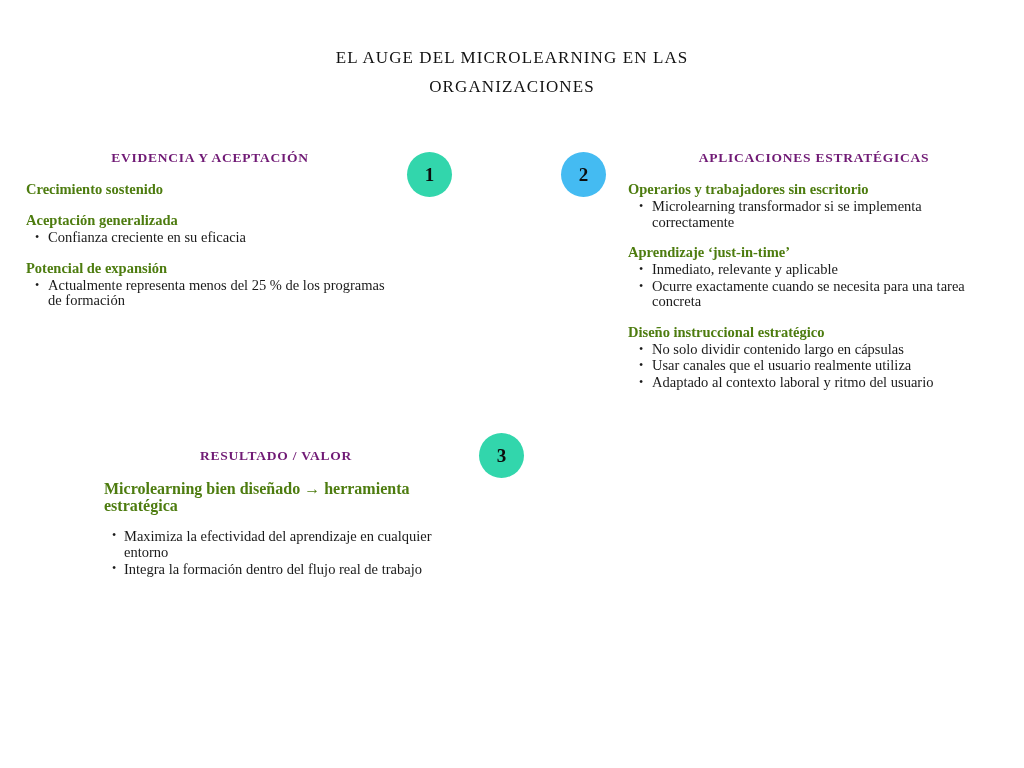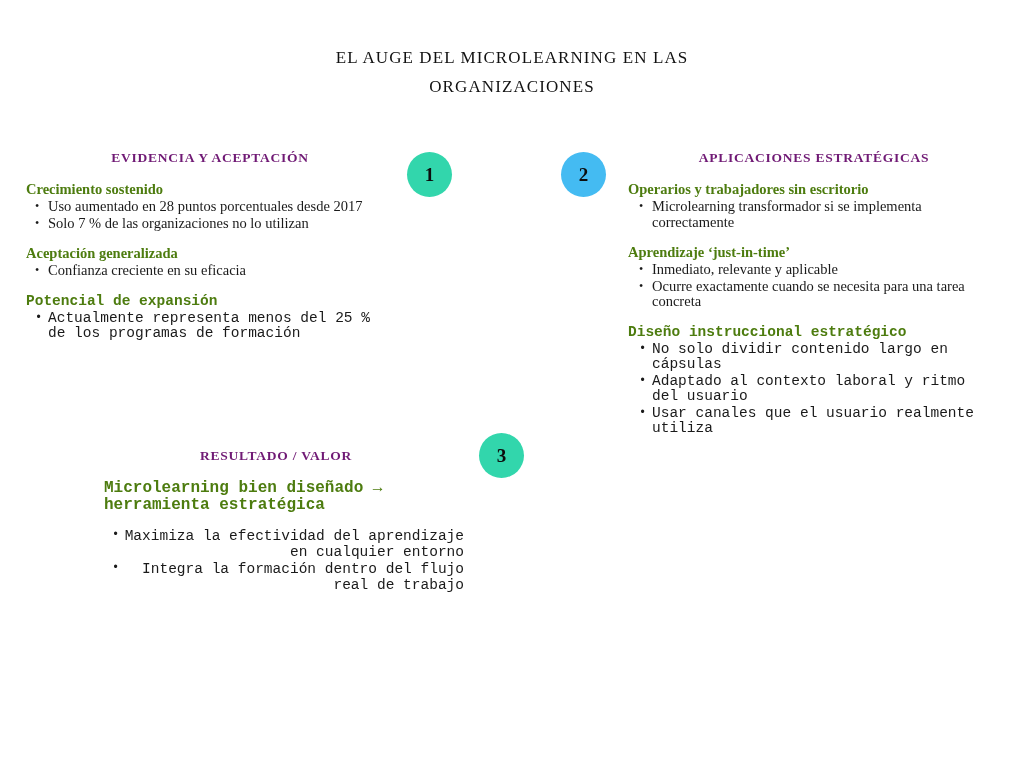--- a/index.html
+++ b/index.html
@@ -66,21 +66,21 @@
     color: #701a75;
     text-align: center;
     margin: 0 0 14px 0;
     line-height: 16px;
   }
   #section-1 .section-heading { width: 368px; margin-left: 0; }
   #section-2 .section-heading { width: 372px; }
   #section-3 .section-heading { width: 344px; margin-bottom: 16px; }
 
   .group { margin-bottom: 13px; }
-  .group:last-child { margin-bottom: 0; font-family: Liberation Mono, monospace; }
+  .group:last-child { margin-bottom: 0; }
 
   .group-title {
     font-size: 14.5px;
     font-weight: 700;
     line-height: 18px;
     color: #4d7c0f;
     margin: 0 0 1px 0;
   }
   #section-3 .group-title {
     font-size: 16px;
@@ -105,21 +105,21 @@
     content: "\2022";
     position: absolute;
     left: 9px;
     top: -1px;
     font-size: 12px;
     line-height: 16px;
     color: #1a1a1a;
   }
   #section-2 ul.bullets li { padding-left: 24px; }
   #section-2 ul.bullets li::before { left: 11px; }
-  #section-3 ul.bullets li { padding-left: 20px; line-height: 16px; text-align: right; }
+  #section-3 ul.bullets li { padding-left: 20px; line-height: 16px; }
   #section-3 ul.bullets li::before { left: 8px; }
 </style>
 </head>
 <body style="background-color: rgb(255, 255, 255);">
 
 <h1 class="page-title">EL AUGE DEL MICROLEARNING EN LAS
 ORGANIZACIONES</h1>
 
 <div class="step-circle" id="circle-1" style="background-color: rgb(50, 214, 172);">
   <span>1</span>
@@ -129,24 +129,20 @@
 </div>
 <div class="step-circle" id="circle-3" style="background-color: rgb(50, 214, 172);">
   <span>3</span>
 </div>
 
 <div class="section" id="section-1">
   <div class="section-heading">EVIDENCIA Y ACEPTACIÓN</div>
 
   <div class="group">
     <div class="group-title">Crecimiento sostenido</div>
-    <ul class="bullets">
-      <li>Uso aumentado en 28 puntos porcentuales desde 2017</li>
-      <li>Solo 7 % de las organizaciones no lo utilizan</li>
-    </ul>
   </div>
 
   <div class="group">
     <div class="group-title">Aceptación generalizada</div>
     <ul class="bullets">
       <li>Confianza creciente en su eficacia</li>
     </ul>
   </div>
 
   <div class="group">
@@ -172,22 +168,22 @@
     <ul class="bullets">
       <li>Inmediato, relevante y aplicable</li>
       <li>Ocurre exactamente cuando se necesita para una tarea concreta</li>
     </ul>
   </div>
 
   <div class="group">
     <div class="group-title">Diseño instruccional estratégico</div>
     <ul class="bullets">
       <li>No solo dividir contenido largo en cápsulas</li>
+      <li>Usar canales que el usuario realmente utiliza</li>
       <li>Adaptado al contexto laboral y ritmo del usuario</li>
-      <li>Usar canales que el usuario realmente utiliza</li>
     </ul>
   </div>
 </div>
 
 <div class="section" id="section-3">
   <div class="section-heading">RESULTADO / VALOR</div>
 
   <div class="group">
     <div class="group-title">Microlearning bien diseñado → herramienta estratégica</div>
     <ul class="bullets">

